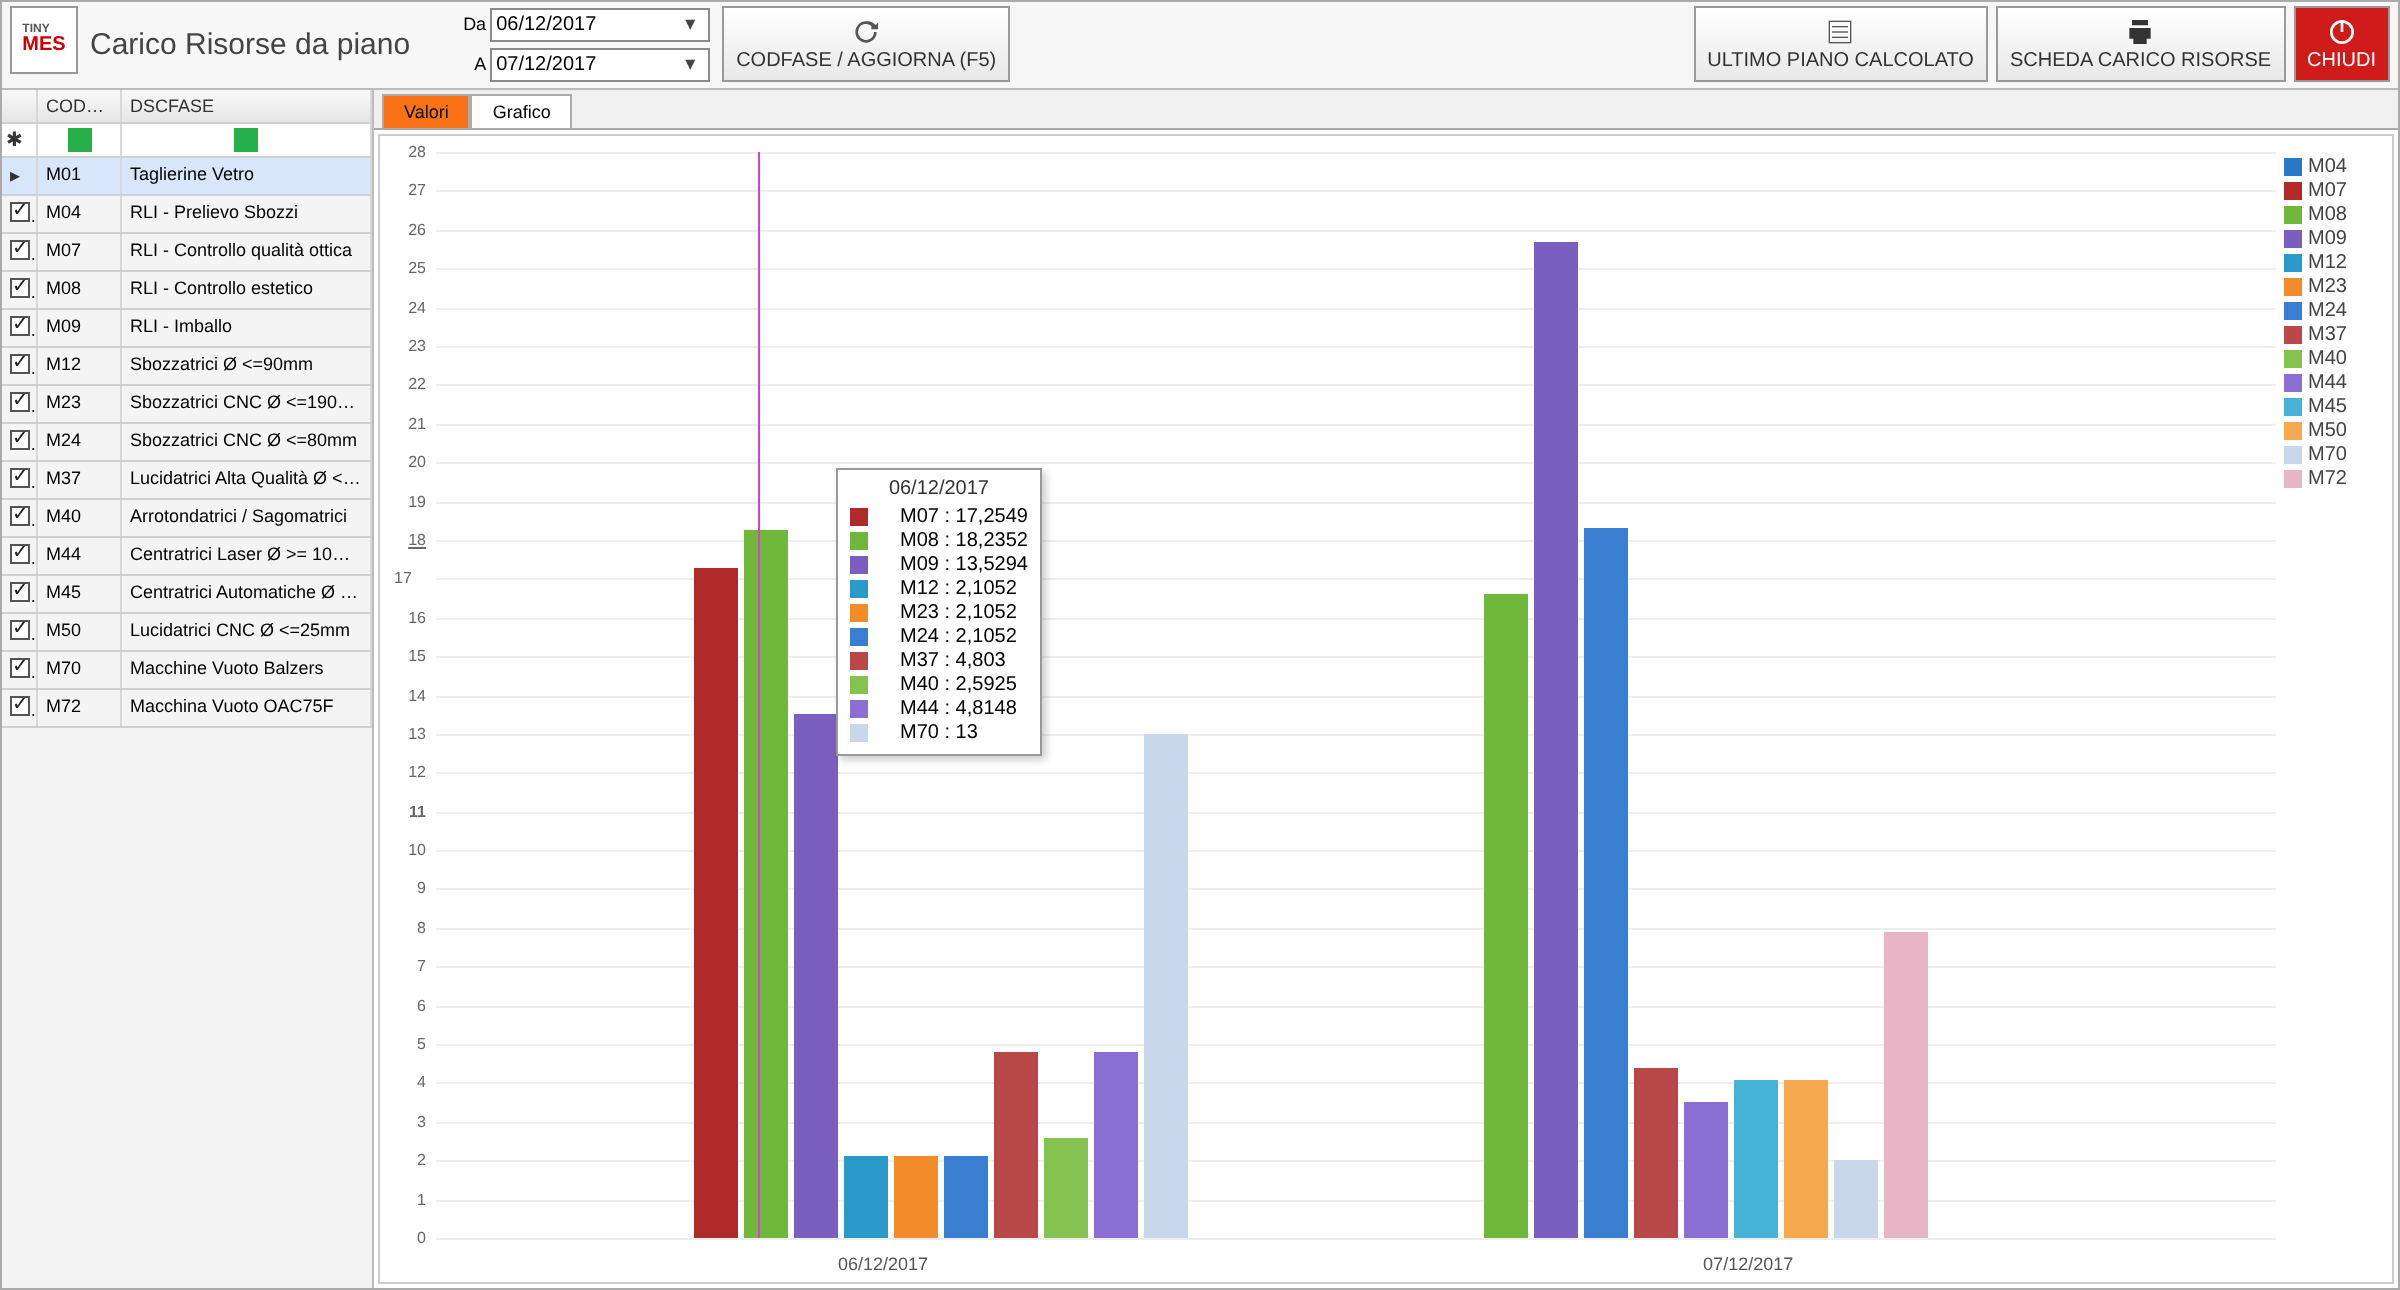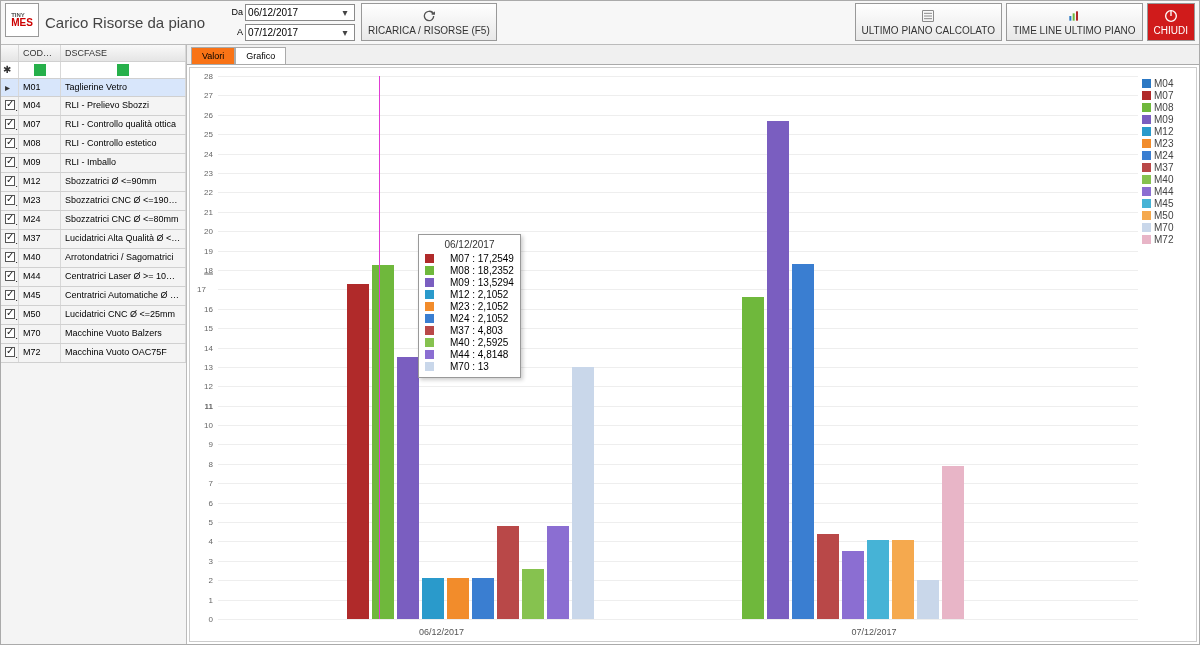--- a/index.html
+++ b/index.html
@@ -85,40 +85,38 @@
     <div class="chk-row">
       <input type="checkbox" checked="" style="">
       <span>Solo Occupazione &gt;0</span>
     </div>
   </div>
 
   <div class="tb-btn">
     <svg viewBox="0 0 24 24">
         <path fill="#555" d="M12 4a8 8 0 108 8h-2a6 6 0 11-2-4.5V10h5V5l-1.8 1.8A8 8 0 0012 4z"></path>
       </svg>
-    <span>RICARICA / RISORSE (F5)</span>
+    <span>CODFASE / AGGIORNA (F5)</span>
   </div>
 
   <div class="tb-right">
     <div class="tb-btn">
       <svg viewBox="0 0 24 24">
           <rect x="4" y="4" width="16" height="16" fill="none" stroke="#555"></rect>
           <line x1="6" y1="8" x2="18" y2="8" stroke="#555"></line>
           <line x1="6" y1="12" x2="18" y2="12" stroke="#555"></line>
           <line x1="6" y1="16" x2="18" y2="16" stroke="#555"></line>
         </svg>
       <span>ULTIMO PIANO CALCOLATO</span>
     </div>
     <div class="tb-btn">
       <svg viewBox="0 0 24 24">
-          <rect x="5" y="12" width="3" height="7" fill="#2b78c4"></rect>
-          <rect x="10" y="8" width="3" height="11" fill="#6fb83c"></rect>
-          <rect x="15" y="5" width="3" height="14" fill="#b02a2a"></rect>
+          <path fill="#333" d="M6 3h12v4H6zM4 9h16v8h-3v4H7v-4H4zM9 15h6v4H9z"></path>
         </svg>
-      <span>TIME LINE ULTIMO PIANO</span>
+      <span>SCHEDA CARICO RISORSE</span>
     </div>
     <div class="tb-btn red">
       <svg viewBox="0 0 24 24">
           <circle cx="12" cy="12" r="8" fill="none" stroke="#fff" stroke-width="2"></circle>
           <line x1="12" y1="4" x2="12" y2="12" stroke="#fff" stroke-width="2"></line>
         </svg>
       <span>CHIUDI</span>
     </div>
   </div>
 </div>

